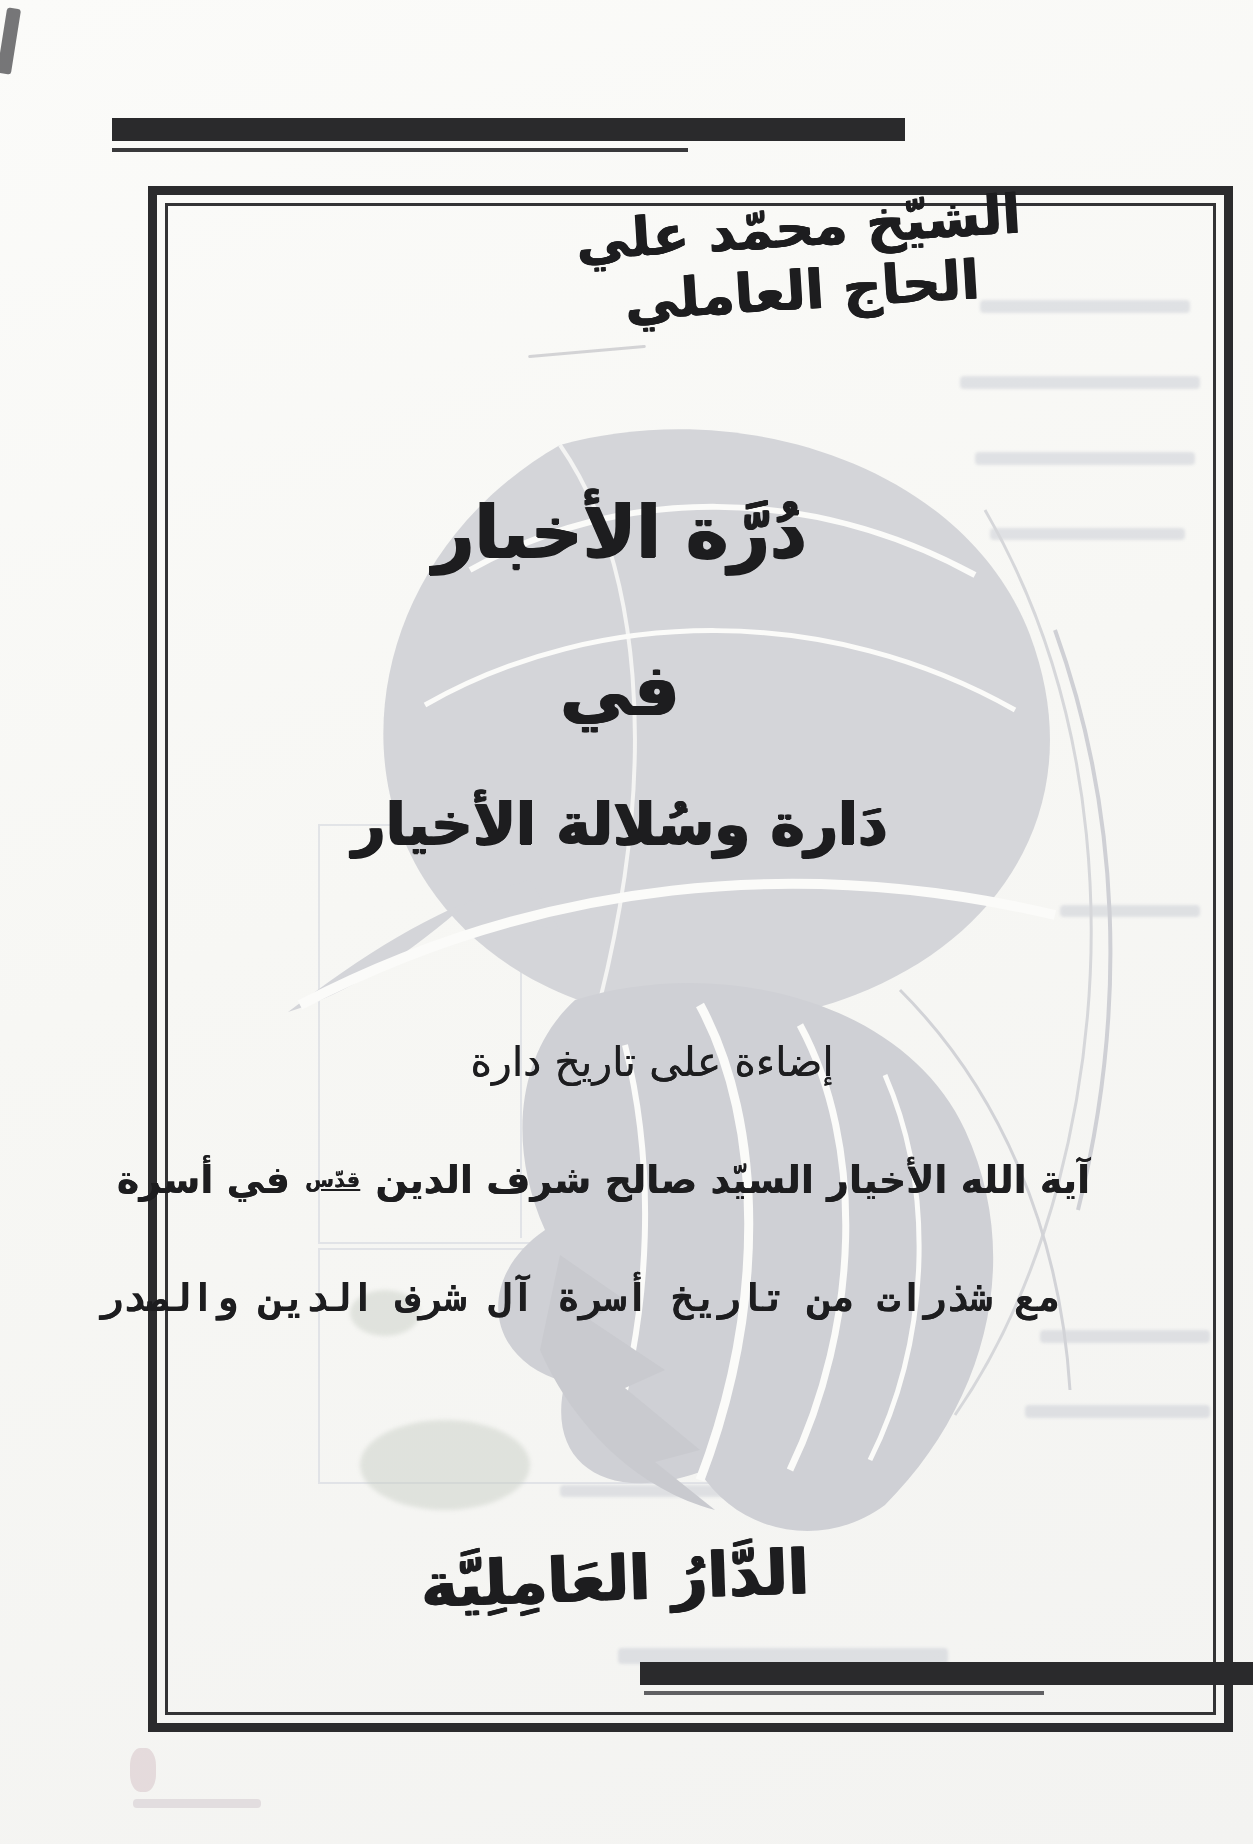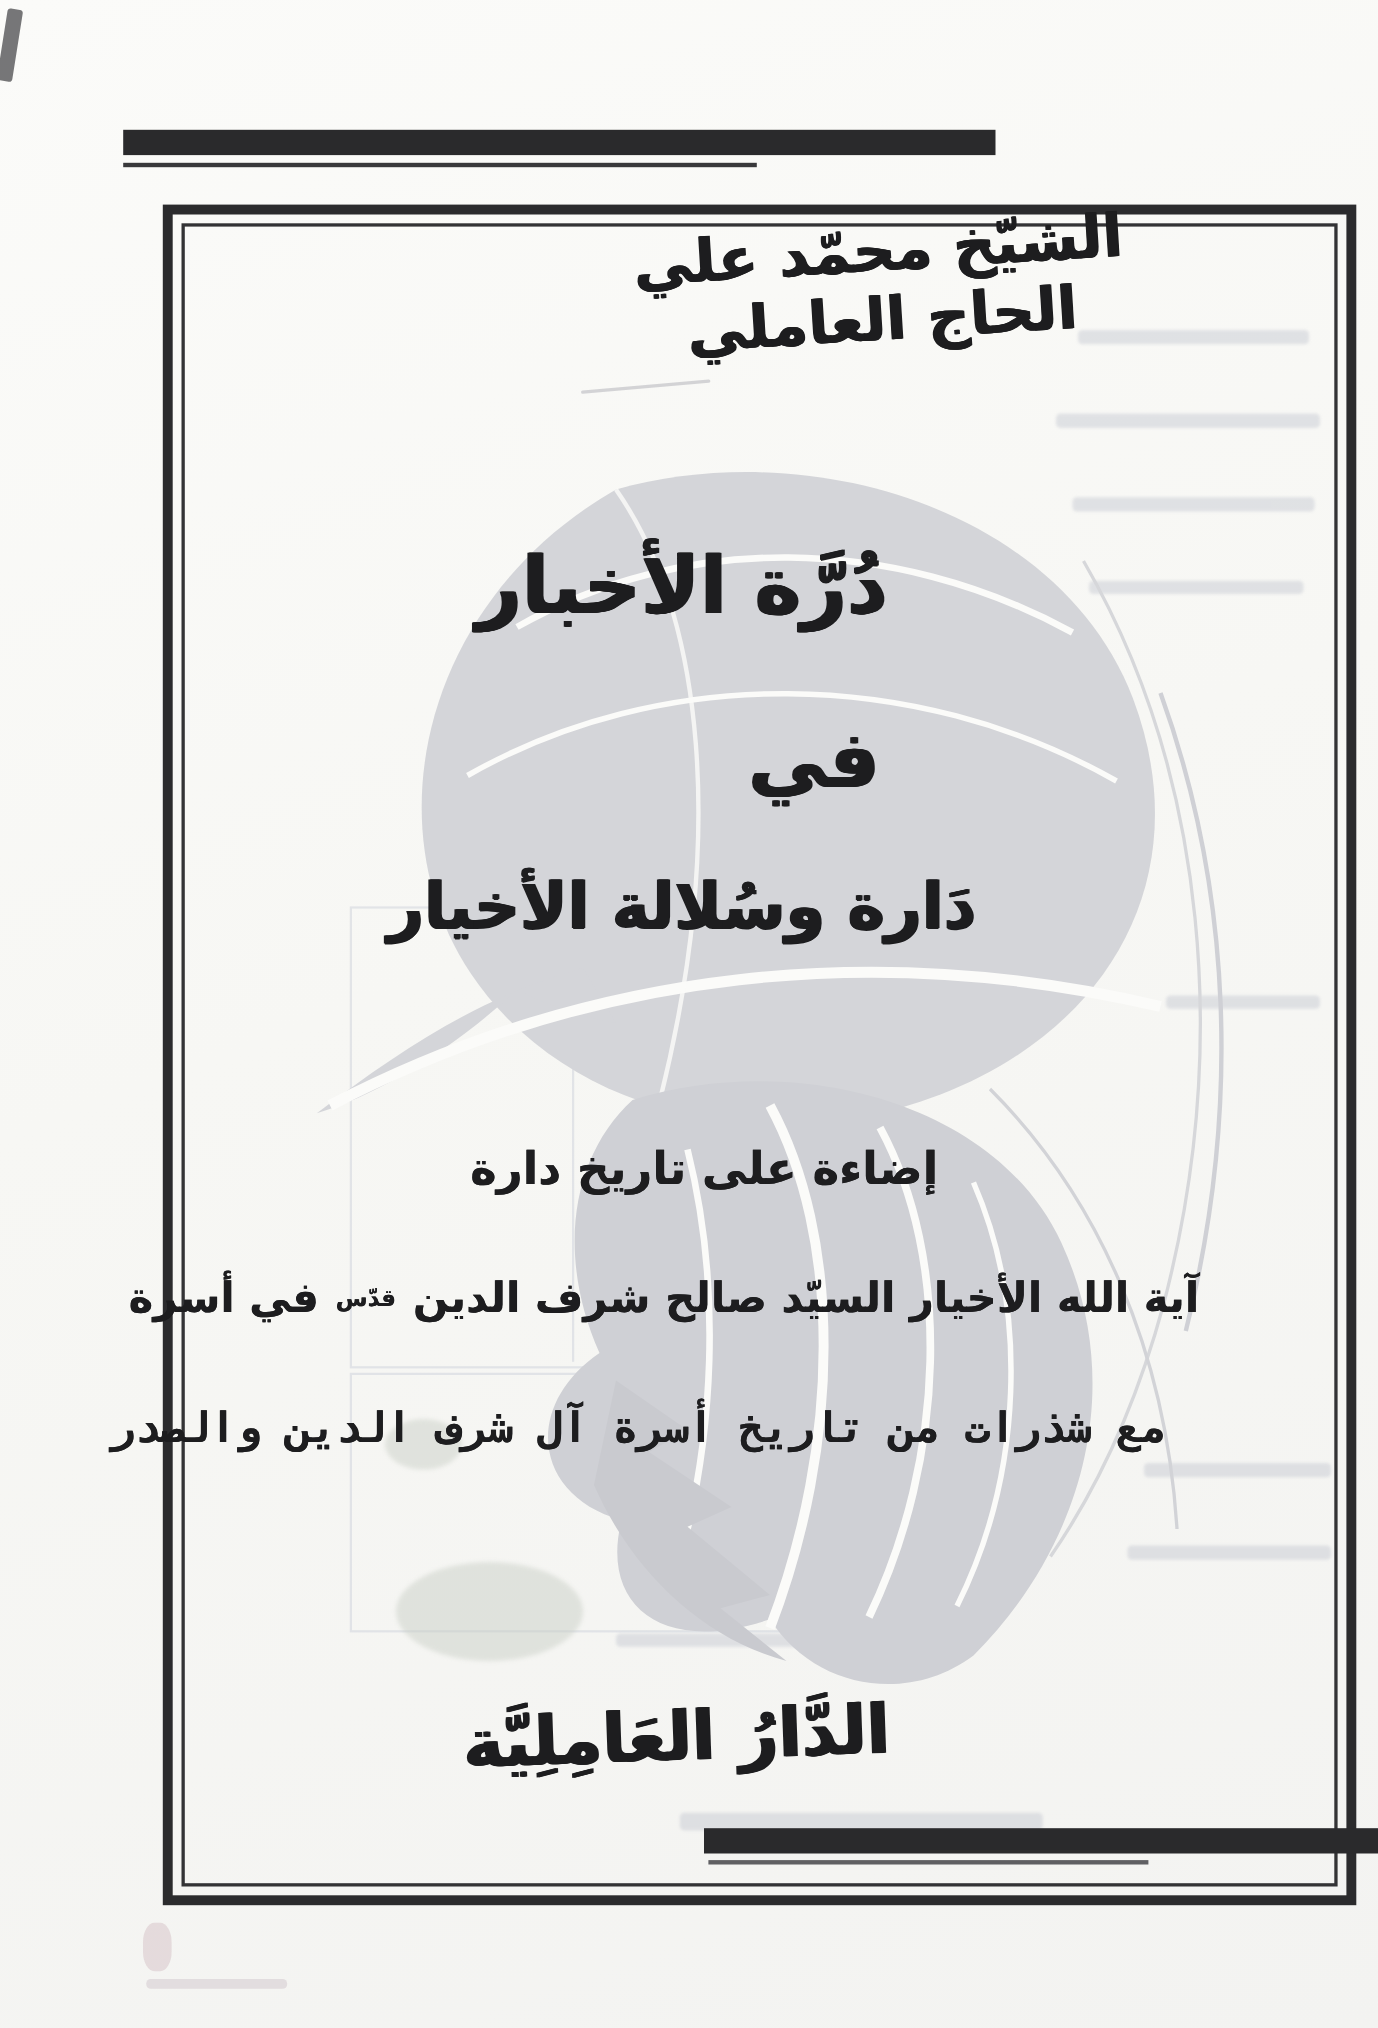--- a/index.html
+++ b/index.html
@@ -62,36 +62,35 @@
     text-shadow:.6px 0 currentColor,-.6px 0 currentColor;
     letter-spacing:-2px;
   }
   .title-1{
     left:290px;top:490px;width:660px;font-size:72px;font-weight:bold;
     text-shadow:1px 0 currentColor,-1px 0 currentColor,0 .5px currentColor;
   }
   .title-2{
     left:440px;top:648px;width:360px;font-size:72px;font-weight:bold;
     text-shadow:1px 0 currentColor,-1px 0 currentColor;
-    text-align:right;
   }
   .title-3{
     left:250px;top:790px;width:740px;font-size:58px;font-weight:bold;
     text-shadow:1px 0 currentColor,-1px 0 currentColor,0 .5px currentColor;
   }
   .subtitle{
-    left:330px;top:1038px;width:620px;font-size:41px;font-weight:bold;
+    left:342px;top:1038px;width:620px;font-size:41px;font-weight:normal;
     text-shadow:.3px 0 currentColor;
   }
   .dedication{
     left:170px;top:1158px;width:920px;font-size:38px;font-weight:bold;
     text-shadow:.3px 0 currentColor;white-space:nowrap;
   }
   .dedication .honorific{
-    font-size:21px;vertical-align:6px;margin:16px 2px;
+    font-size:21px;vertical-align:6px;margin:16px 2px;text-decoration:underline;
   }
   .note{
     left:200px;top:1276px;width:860px;font-size:38px;font-weight:bold;
     text-shadow:.3px 0 currentColor;white-space:nowrap;font-family:Liberation Mono, monospace;
   }
   .publisher{
     left:380px;top:1542px;width:470px;font-size:62px;font-weight:bold;
     transform:rotate(-2deg);
     text-shadow:1px 0 currentColor,-1px 0 currentColor;
     letter-spacing:-2px;

